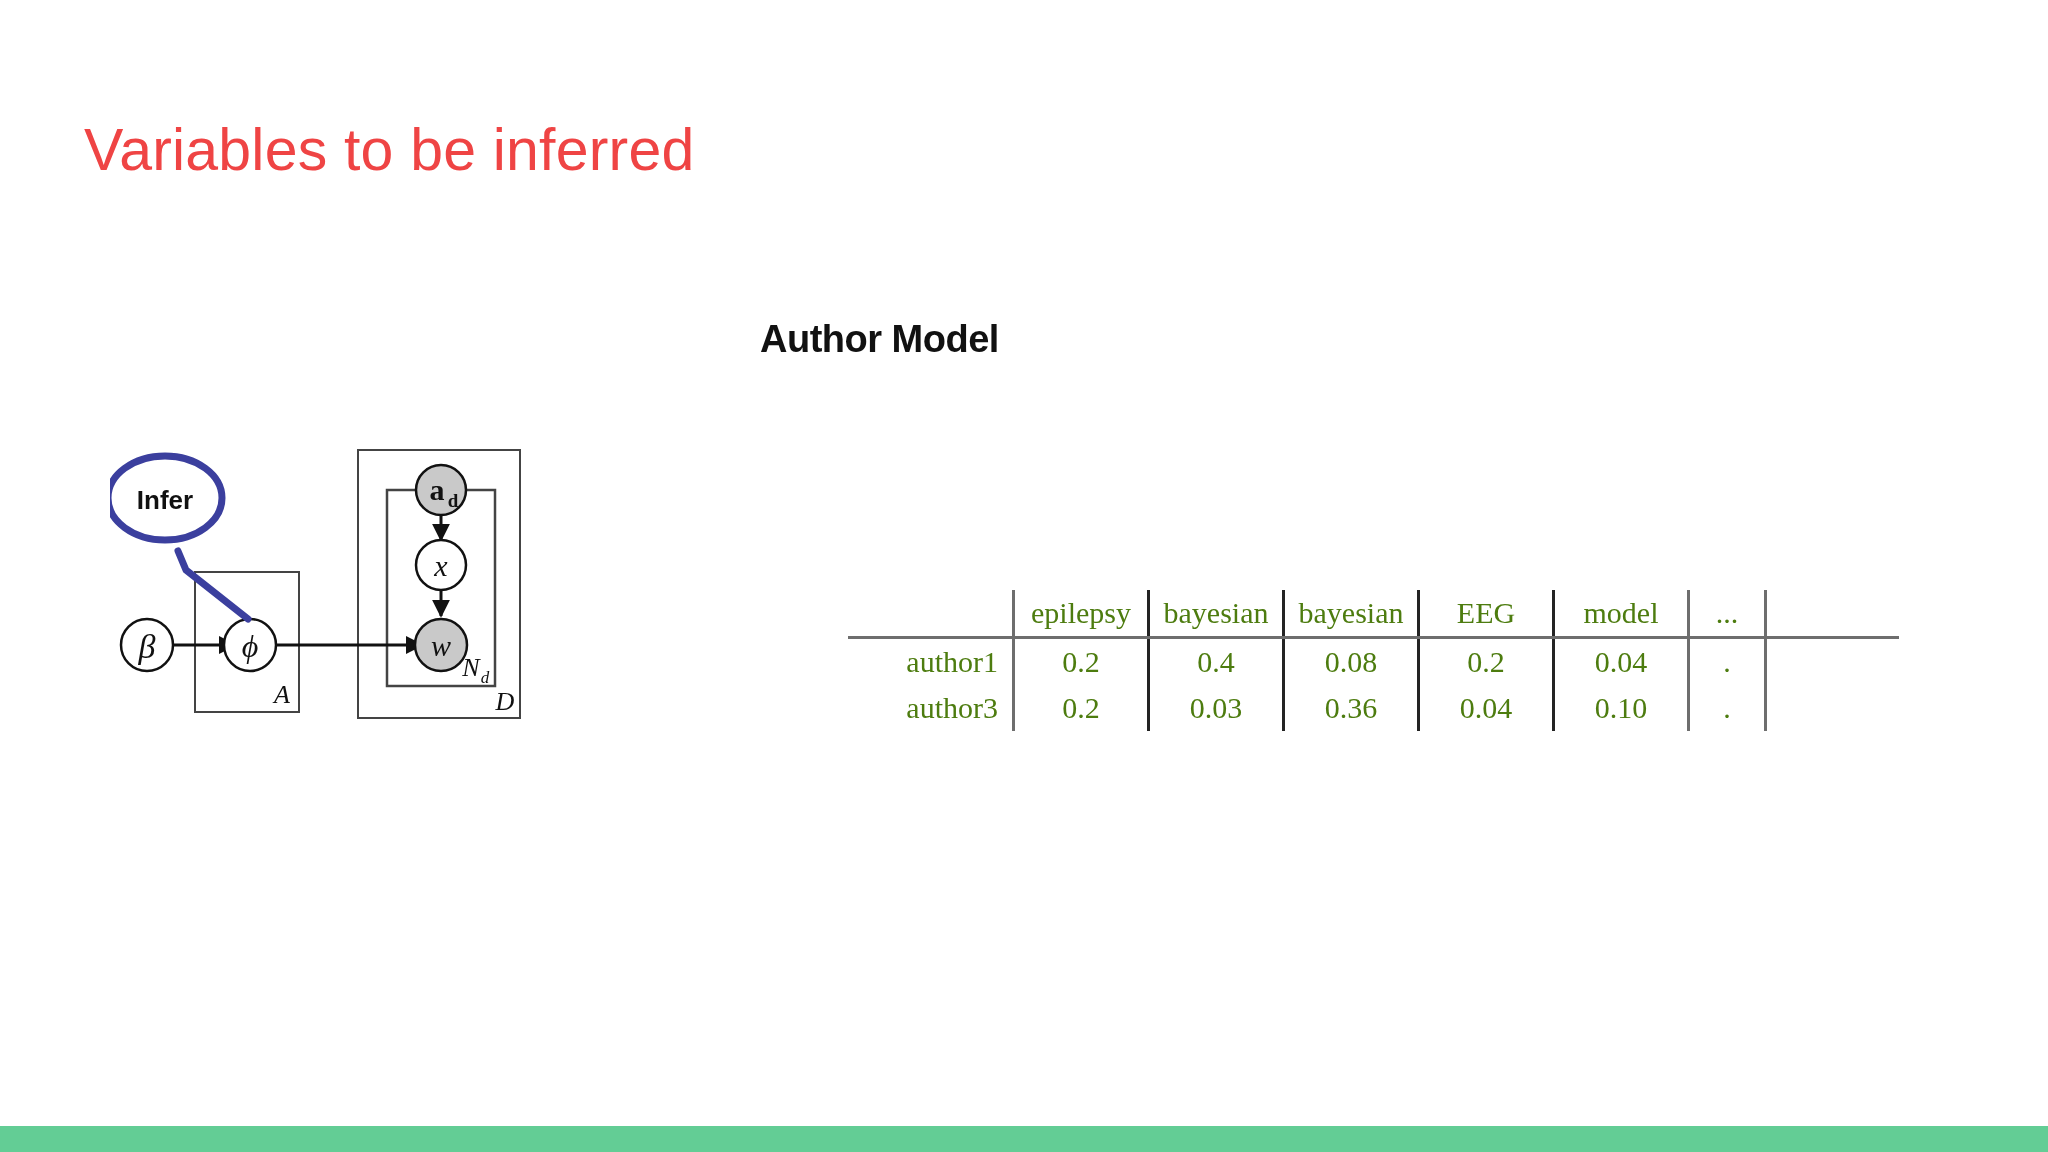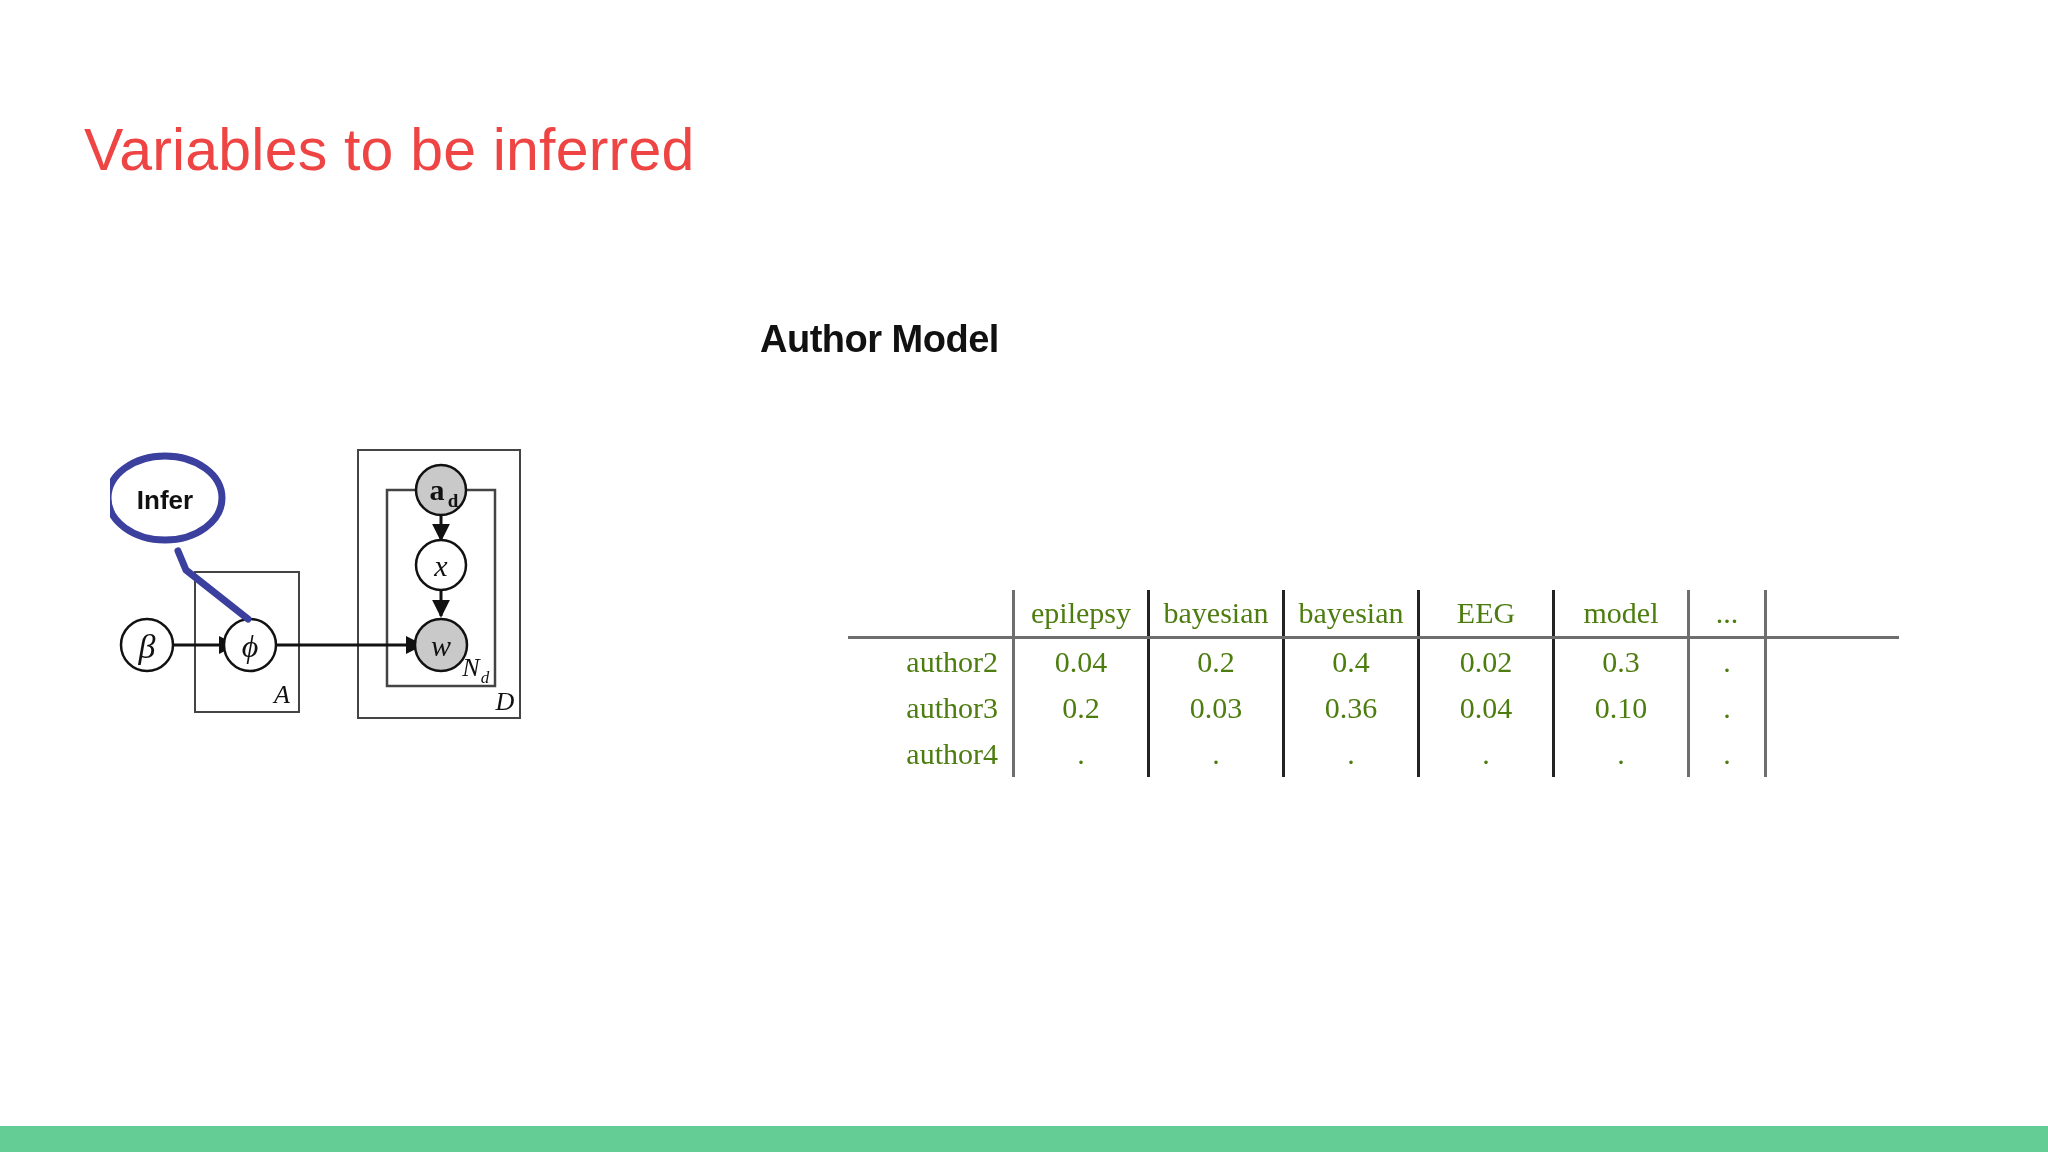--- a/index.html
+++ b/index.html
@@ -202,49 +202,39 @@
           <th class="vrule-dark">bayesian</th>
           <th class="vrule-dark">bayesian</th>
           <th class="vrule-dark">EEG</th>
           <th class="vrule-dark">model</th>
           <th class="vrule dotcol">...</th>
           <th class="vrule"></th>
         </tr>
       </thead>
       <tbody>
         <tr>
-          <td class="rowhead">author2</td>
-          <td class="vrule">0.04</td>
+          <td class="rowhead">author1</td>
+          <td class="vrule">0.2</td>
+          <td class="vrule-dark">0.4</td>
+          <td class="vrule-dark">0.08</td>
           <td class="vrule-dark">0.2</td>
-          <td class="vrule-dark">0.4</td>
-          <td class="vrule-dark">0.02</td>
-          <td class="vrule-dark">0.3</td>
+          <td class="vrule-dark">0.04</td>
           <td class="vrule dotcol">.</td>
           <td class="vrule"></td>
         </tr>
         <tr>
           <td class="rowhead">author3</td>
           <td class="vrule">0.2</td>
           <td class="vrule-dark">0.03</td>
           <td class="vrule-dark">0.36</td>
           <td class="vrule-dark">0.04</td>
           <td class="vrule-dark">0.10</td>
           <td class="vrule dotcol">.</td>
           <td class="vrule"></td>
         </tr>
-        <tr>
-          <td class="rowhead">author4</td>
-          <td class="vrule">.</td>
-          <td class="vrule-dark">.</td>
-          <td class="vrule-dark">.</td>
-          <td class="vrule-dark">.</td>
-          <td class="vrule-dark">.</td>
-          <td class="vrule dotcol">.</td>
-          <td class="vrule"></td>
-        </tr>
       </tbody>
     </table>
   </div>
 
 
 </div>
 
 <div id="bottom-bar" style="background: rgb(99, 205, 149);"></div>
 
 </body></html>

